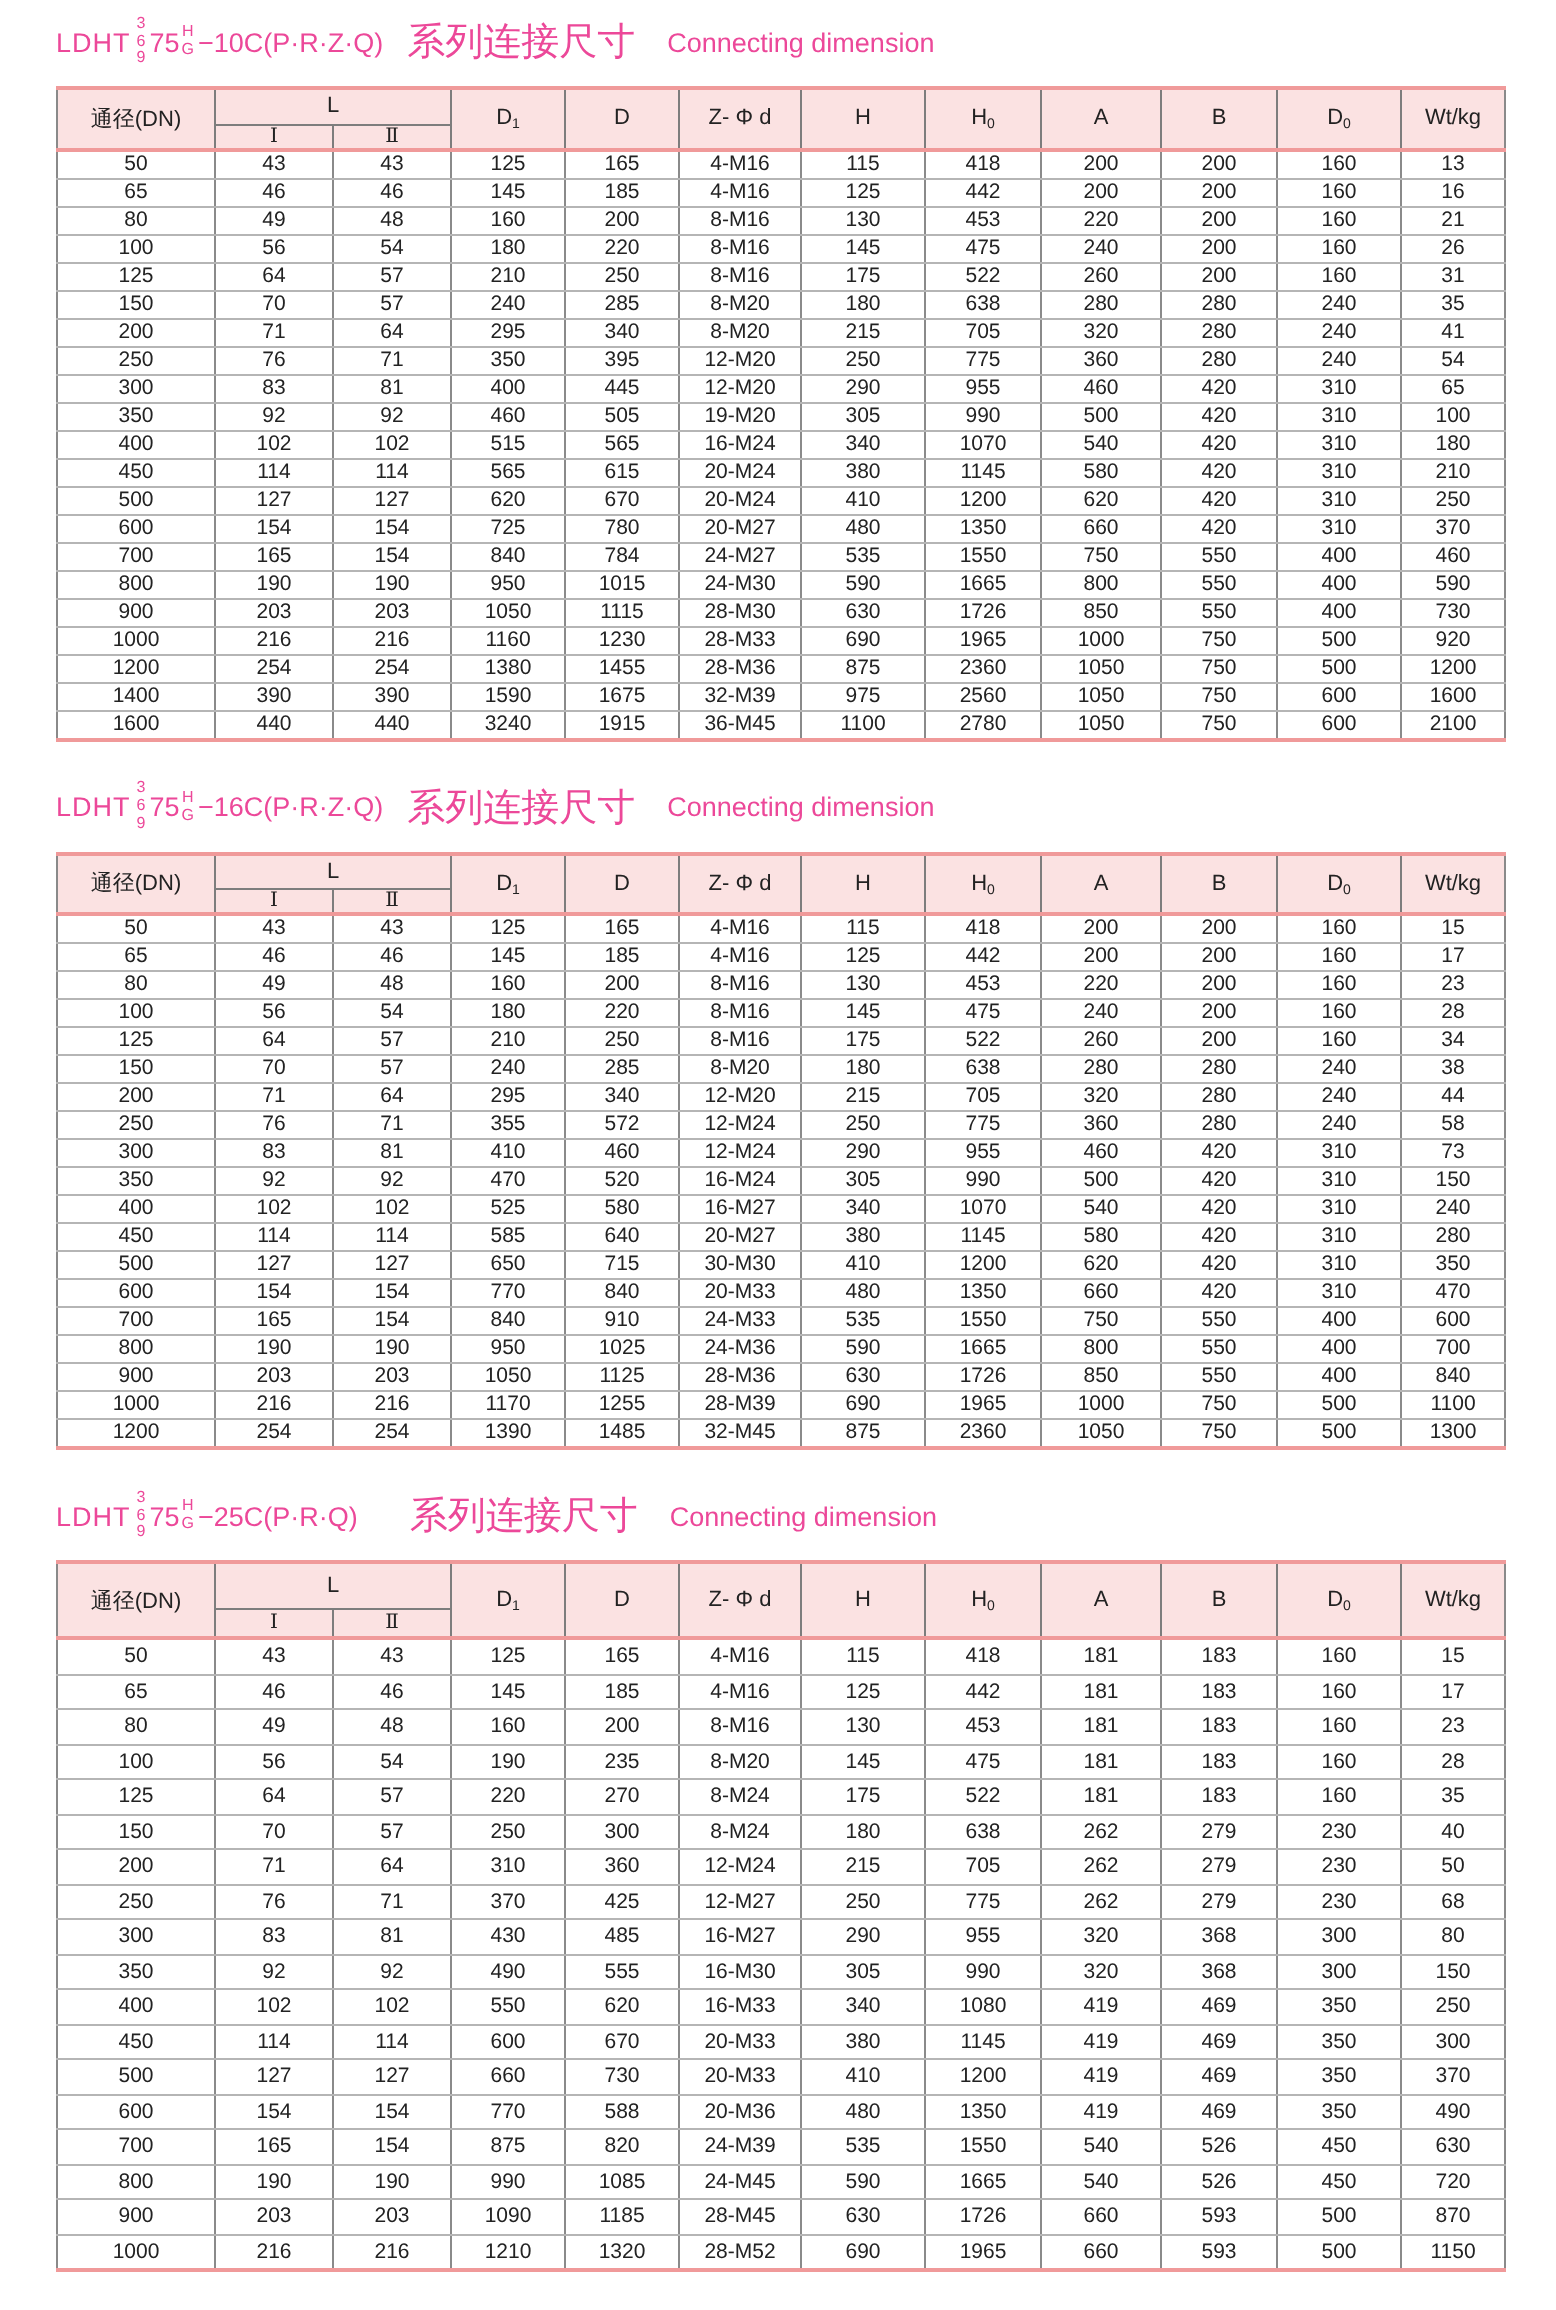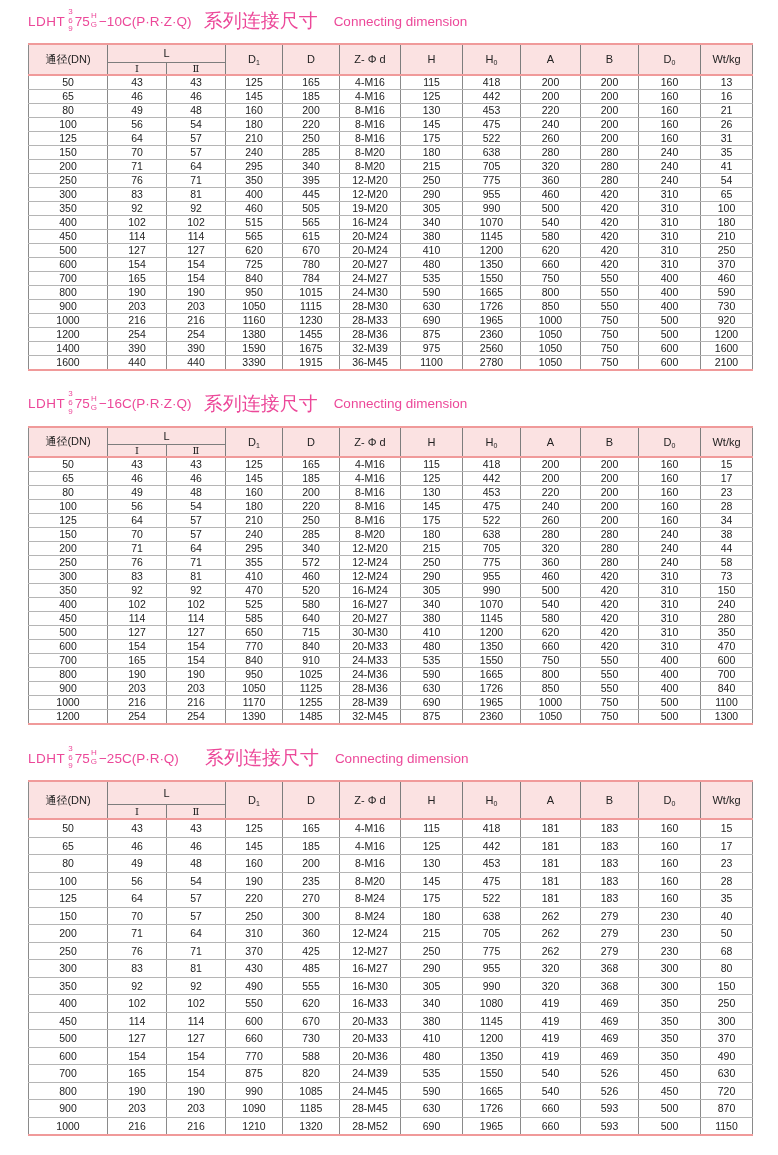--- a/index.html
+++ b/index.html
@@ -403,21 +403,21 @@
             <td>2560</td>
             <td>1050</td>
             <td>750</td>
             <td>600</td>
             <td>1600</td>
           </tr>
           <tr>
             <td>1600</td>
             <td>440</td>
             <td>440</td>
-            <td>3390</td>
+            <td>3240</td>
             <td>1915</td>
             <td>36-M45</td>
             <td>1100</td>
             <td>2780</td>
             <td>1050</td>
             <td>750</td>
             <td>600</td>
             <td>2100</td>
           </tr>
         </tbody>

